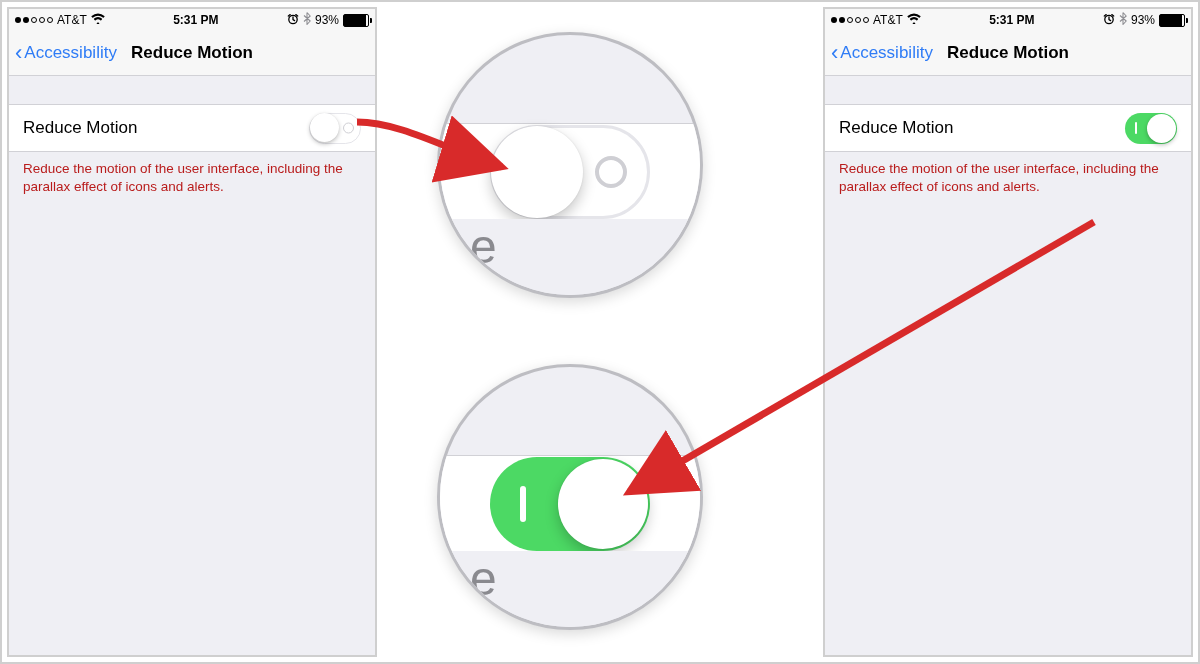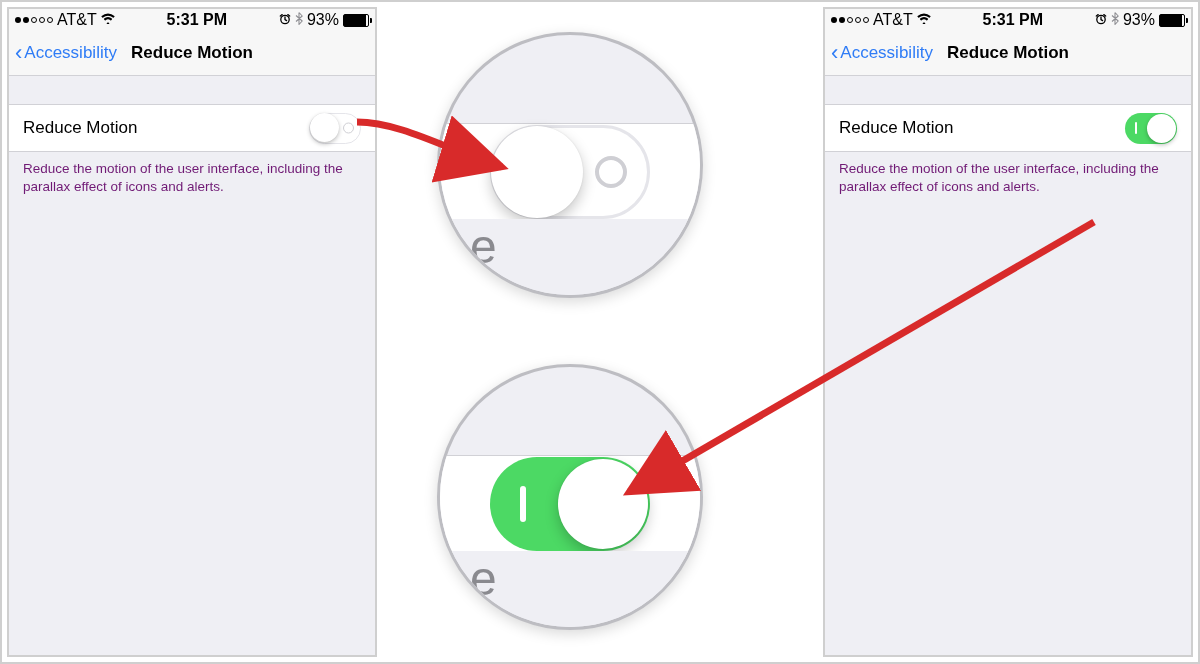--- a/index.html
+++ b/index.html
@@ -10,40 +10,40 @@
     --ios-sep:#d1d1d6;
     --arrow:#d82a2a;
   }
   html,body{margin:0;padding:0;width:1200px;height:664px;background:#fff;font-family:-apple-system,"Helvetica Neue",Helvetica,Arial,sans-serif;}
   .canvas{position:relative;width:1200px;height:664px;border:2px solid #cfcfcf;box-sizing:border-box;overflow:hidden;}
 
   .phone{position:absolute;width:370px;height:650px;top:5px;background:var(--ios-bg);border:2px solid #cfcfcf;box-sizing:border-box;}
   .phone.left{left:5px;}
   .phone.right{right:5px;}
 
-  .statusbar{height:22px;background:#f7f7f7;display:flex;align-items:center;justify-content:space-between;padding:0 6px;font-size:16px;color:#000;}
+  .statusbar{height:22px;background:#f7f7f7;display:flex;align-items:center;justify-content:space-between;padding:0 6px;font-size:12px;color:#000;}
   .sb-left,.sb-right{display:flex;align-items:center;gap:4px;}
   .dots{display:flex;gap:2px;align-items:center;}
   .dot{width:6px;height:6px;border-radius:50%;background:#000;}
   .dot.hollow{background:transparent;border:1px solid #000;width:4px;height:4px;}
   .wifi-glyph{font-size:12px;}
   .alarm-glyph{font-size:12px;}
   .bt-glyph{font-size:12px;color:#8e8e93;}
   .battery{display:inline-block;width:24px;height:11px;border:1px solid #000;border-radius:2px;position:relative;background:linear-gradient(to right,#000 0%,#000 93%,transparent 93%);}
   .battery:after{content:"";position:absolute;right:-4px;top:3px;width:2px;height:5px;background:#000;border-radius:0 1px 1px 0;}
 
   .navbar{height:44px;background:#f7f7f7;border-bottom:1px solid var(--ios-sep);display:flex;align-items:center;padding:0 6px;position:relative;}
   .back{color:var(--ios-blue);font-size:17px;display:flex;align-items:center;gap:2px;cursor:pointer;}
   .chev{font-size:22px;line-height:1;font-weight:300;}
   .title{position:absolute;left:0;right:0;text-align:center;font-size:17px;font-weight:600;color:#000;pointer-events:none;}
 
   .content{padding-top:28px;}
   .row{background:#fff;border-top:1px solid var(--ios-sep);border-bottom:1px solid var(--ios-sep);height:46px;display:flex;align-items:center;justify-content:space-between;padding:0 14px;}
   .row-label{font-size:17px;color:#000;}
-  .footer{padding:8px 14px;font-size:13.5px;color:#701a75;line-height:1.35;}
+  .footer{padding:8px 14px;font-size:13.5px;color:#b91c1c;line-height:1.35;}
 
   .switch{width:52px;height:31px;border-radius:31px;position:relative;cursor:pointer;transition:.15s;}
   .switch .knob{position:absolute;width:29px;height:29px;background:#fff;border-radius:50%;top:1px;box-shadow:0 2px 4px rgba(0,0,0,.25),0 0 1px rgba(0,0,0,.1);}
   .switch.off{background:#fff;border:1.5px solid #e5e5ea;box-sizing:border-box;}
   .switch.off .knob{left:0px;top:-0.5px;}
   .switch.off .ring{position:absolute;right:6px;top:50%;transform:translateY(-50%);width:9px;height:9px;border:1.5px solid #cfcfd4;border-radius:50%;}
   .switch.on{background:var(--ios-green);}
   .switch.on .knob{right:1px;}
   .switch.on .bar{position:absolute;left:10px;top:50%;transform:translateY(-50%);width:2px;height:12px;background:#fff;border-radius:2px;}
 

